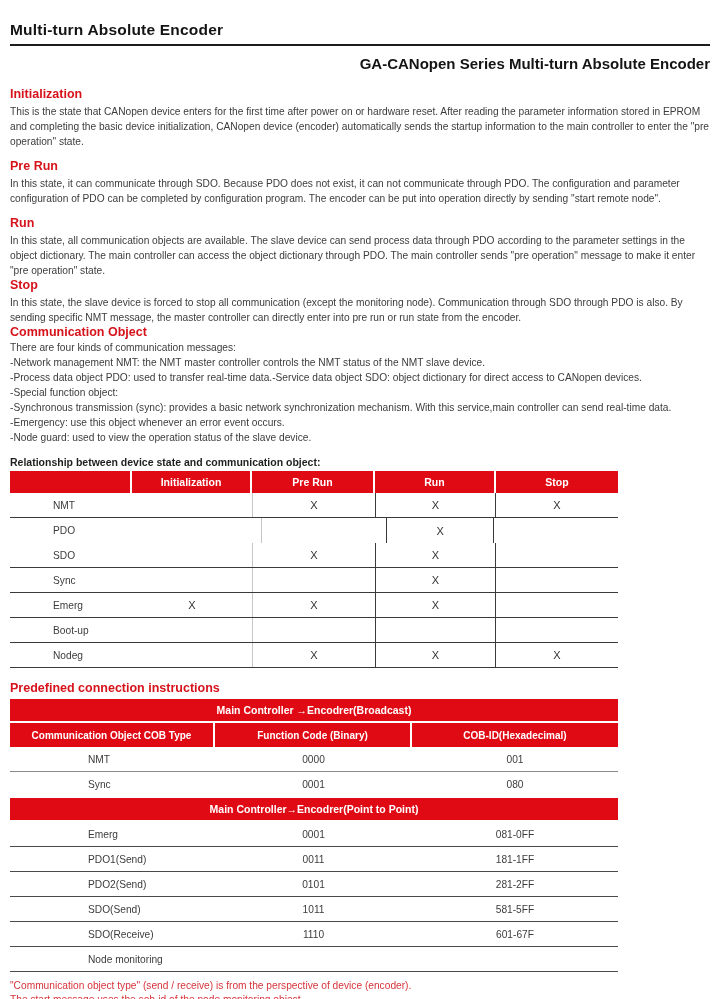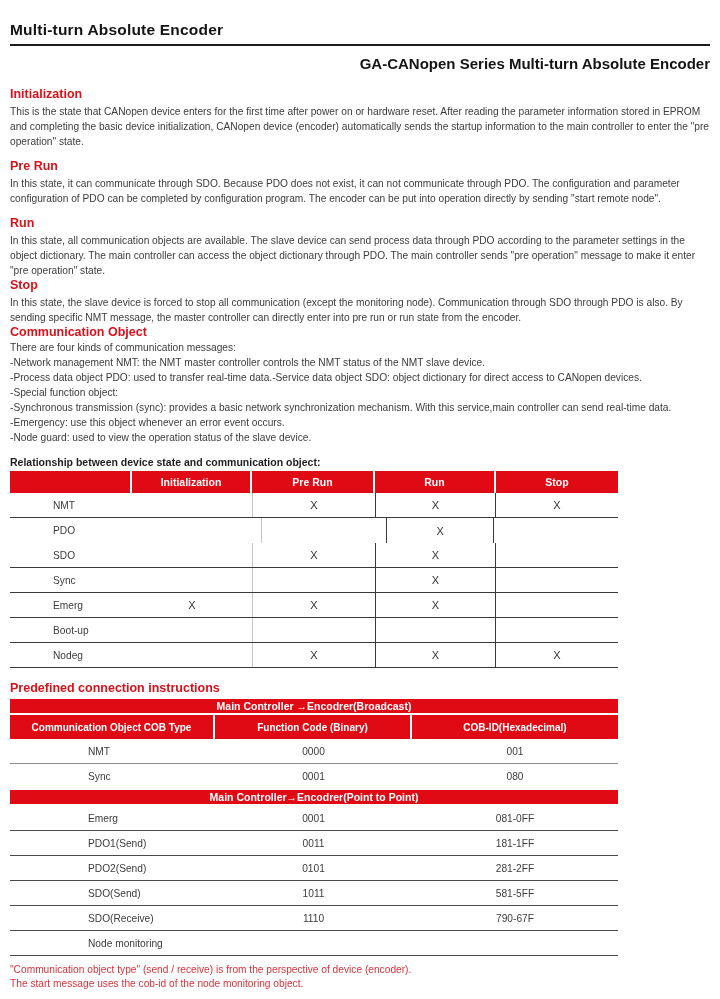--- a/index.html
+++ b/index.html
@@ -30,21 +30,21 @@
   .ca { width:122px; } .cb { width:120px; } .cc { width:123px; } .cd { width:121px; } .ce { width:122px; }
   .rt-row { display:flex; height:25px; border-bottom:1px solid #3a3a3a; }
   .rt-row.noline { border-bottom:none;gap:16px; }
   .rt-label { width:122px; padding-left:43px; font-size:10.2px; display:flex; align-items:center; }
   .rt-cell { display:flex; align-items:center; justify-content:center; font-size:11px; color:#333; }
   .rt-row .cc { border-left:1px solid #c6c6c6; }
   .rt-row .cd { border-left:1px solid #3a3a3a; border-right:1px solid #3a3a3a; }
 
   
   .pc-table { width:608px; margin-top:3px; }
-  .pc-band { height:14px; background:#e00a15; color:#fff; font-weight:bold; font-size:10.5px;
+  .pc-band { height:22px; background:#e00a15; color:#fff; font-weight:bold; font-size:10.5px;
              display:flex; align-items:center; justify-content:center; margin-bottom:2px; }
   .pc-band.second { margin-top:1px; }
   .pc-header { display:flex; height:24px; }
   .pc-hc { background:#e00a15; color:#fff; font-weight:bold; font-size:10px;
            display:flex; align-items:center; justify-content:center; border-right:2px solid #fff; }
   .pc-hc:last-child { border-right:none; }
   .pa { width:205px; } .pb { width:197px; } .pcc { width:206px; }
   .pc-row { display:flex; height:25px; border-bottom:1px solid #4a4a4a; font-size:10.2px; color:#3c3c3c; }
   .pc-row.gray { border-bottom:1px solid #8a8a8a; }
   .pc-row.noline { border-bottom:none; }
@@ -182,21 +182,21 @@
       <div class="p-cob">281-2FF</div>
     </div>
     <div class="pc-row">
       <div class="p-label">SDO(Send)</div>
       <div class="p-code">1011</div>
       <div class="p-cob">581-5FF</div>
     </div>
     <div class="pc-row">
       <div class="p-label">SDO(Receive)</div>
       <div class="p-code">1110</div>
-      <div class="p-cob">790-67F</div>
+      <div class="p-cob">601-67F</div>
     </div>
     <div class="pc-row">
       <div class="p-label">Node monitoring</div>
       <div class="p-code"></div>
     </div>
   </div>
 
   <div class="footnotes">
     <div class="footnote">"Communication object type" (send / receive) is from the perspective of device (encoder).</div>
     <div class="footnote">The start message uses the cob-id of the node monitoring object.</div>

